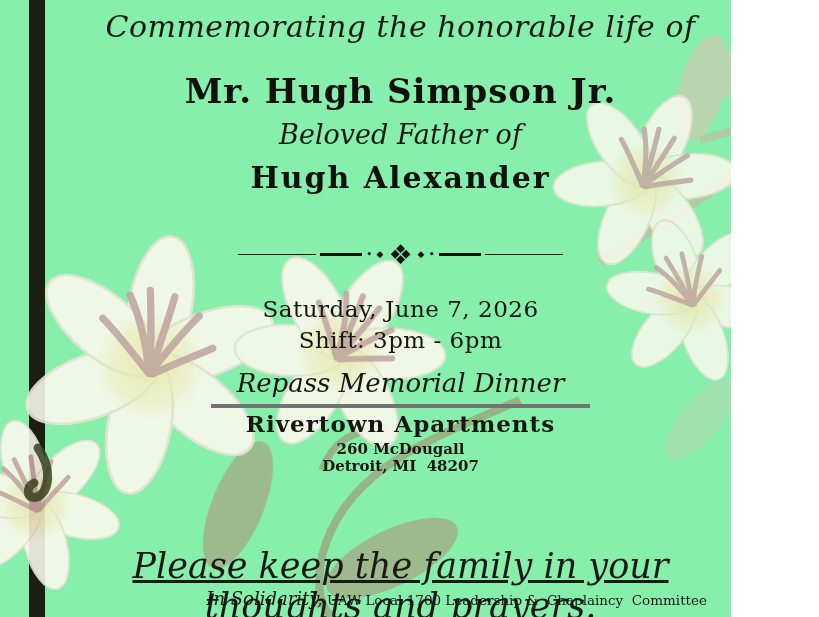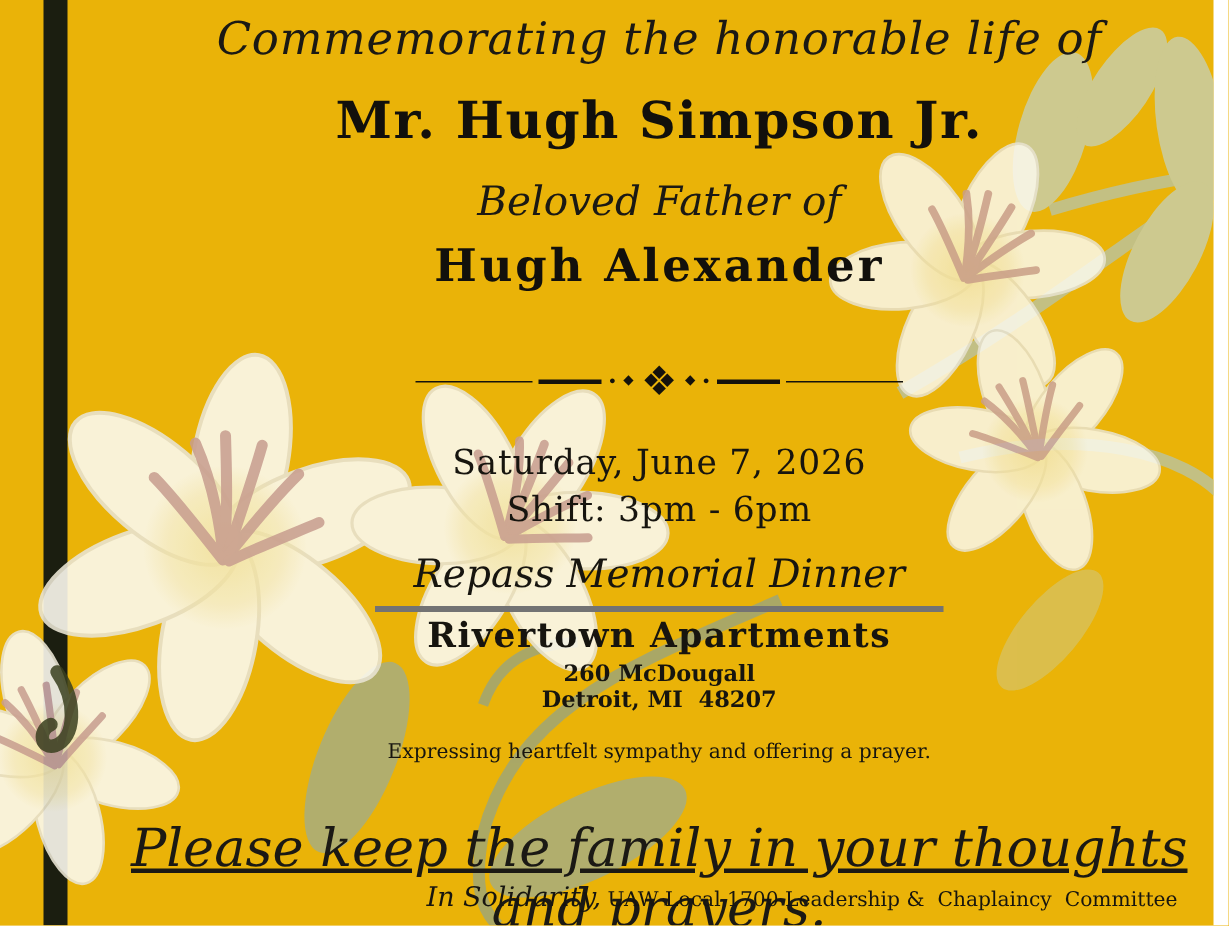--- a/index.html
+++ b/index.html
@@ -1,33 +1,33 @@
 <!DOCTYPE html>
 <html><head>
 <meta charset="utf-8">
 <style>
   html,body{margin:0;padding:0;}
   .page{
     position:relative;
-    width:809px;height:617px;
-    background:#eab308;
+    width:731px;height:617px;
+    background:#86efac;
     overflow:hidden;
     font-family:"DejaVu Serif", serif;
     color:#17150f;
   }
   .accent-bar{
     position:absolute;left:29px;top:0;width:16px;height:617px;
     background:#1b1e10;z-index:1;
   }
   .flowers{position:absolute;left:0;top:0;z-index:2;pointer-events:none;}
   .content{position:absolute;left:70px;right:0;top:0;bottom:0;z-index:3;}
   .row{position:absolute;left:0;width:100%;text-align:center;line-height:1.15;}
   .script{font-style:italic;font-family:"DejaVu Serif", serif;}
   .tribute{top:10px;font-size:30px;letter-spacing:.5px;color:#1b1914;}
-  .honoree{top:62px;font-size:34px;font-weight:bold;letter-spacing:1px;color:#12100c;text-align:center;}
+  .honoree{top:72px;font-size:34px;font-weight:bold;letter-spacing:1px;color:#12100c;text-align:center;}
   .relation{top:119px;font-size:27px;color:#1b1914;}
   .member{top:161px;font-size:30px;font-weight:bold;letter-spacing:2px;color:#12100c;}
   .dept{top:201px;font-size:16px;letter-spacing:.5px;}
   .dept sup{font-size:.6em;vertical-align:super;}
   .divider{top:241px;display:flex;align-items:center;justify-content:center;gap:4px;color:#14120c;}
   .dl-thin{width:78px;height:1.5px;background:#14120c;}
   .dl-thick{width:42px;height:3px;background:#14120c;}
   .div-dot{font-size:11px;line-height:1;}
   .div-diamond{font-size:9px;line-height:1;}
   .div-ornament{font-size:27px;line-height:1;margin:0 1px;}
@@ -143,21 +143,20 @@
     <div class="row time">Shift: 3pm - 6pm</div>
 
     <div class="row script repass"><span class="underlined">Repass Memorial Dinner</span></div>
 
     <div class="row venue">Rivertown Apartments</div>
 
     <div class="row street">260 McDougall</div>
 
     <div class="row city">Detroit, MI&nbsp; 48207</div>
 
-    <div class="row sym1">Expressing heartfelt sympathy and offering a prayer.</div>
 
 
     <div class="row script closing">Please keep the family in your thoughts and prayers.</div>
 
     <div class="row signoff"><span class="script">In Solidarity,</span><span> UAW Local 1700 Leadership &amp;&nbsp; Chaplaincy&nbsp; Committee</span></div>
 
   </div>
 </div>
 
 </body></html>

